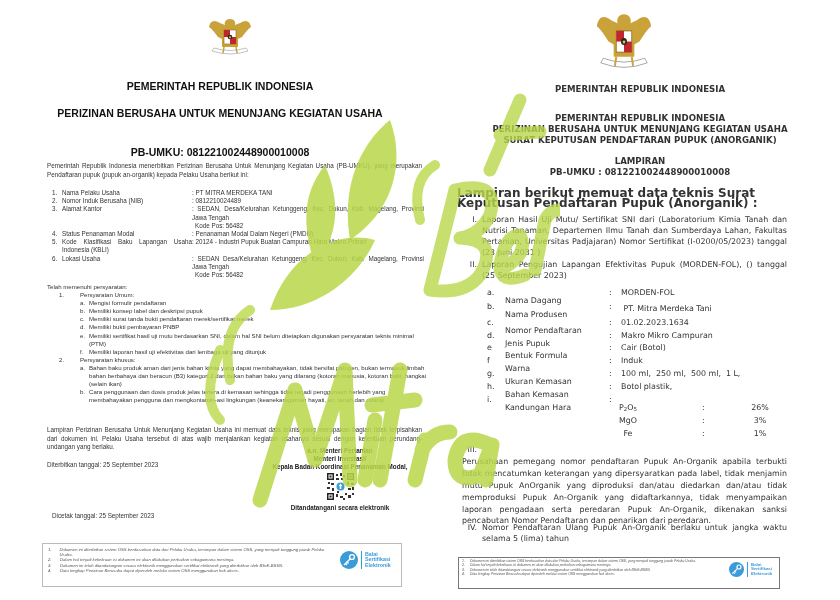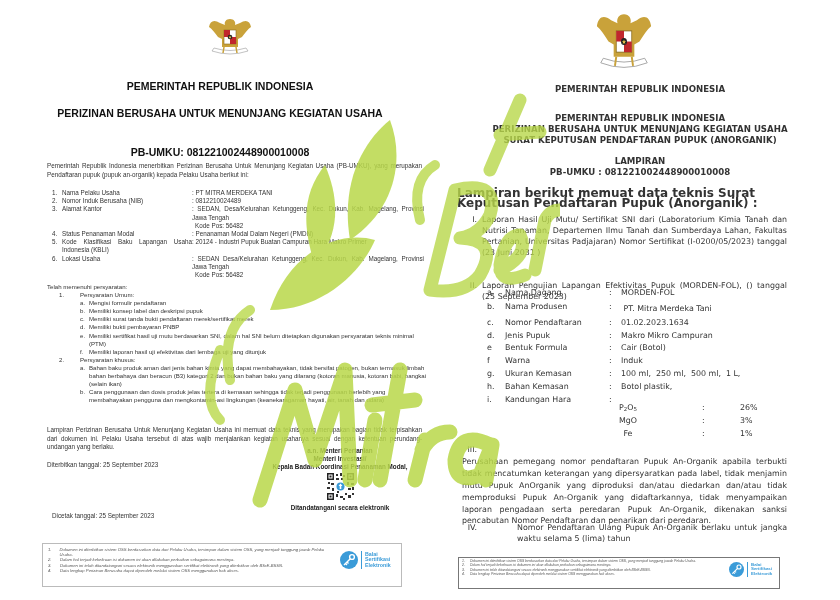--- a/index.html
+++ b/index.html
@@ -45,26 +45,26 @@
   .bsre .txt { color: #3a9bd8; font-weight: bold; line-height: 1.05; }
 
   
   .rp-title { position: absolute; left: 0; width: 400px; text-align: center; font-family: "DejaVu Sans", sans-serif; font-weight: bold; font-size: 8.6px; color: #333; line-height: 11.3px; }
   .rp-intro { position: absolute; left: 17px; top: 188px; width: 330px; font-family: "DejaVu Sans", sans-serif; font-weight: bold; font-size: 12px; line-height: 10px; color: #333; }
   .rp-item { position: absolute; left: 22px; width: 325px; display: flex; font-family: "DejaVu Sans", sans-serif; font-size: 7.9px; line-height: 11.1px; color: #333; }
   .rp-item .roman { width: 20px; text-align: right; padding-right: 5px; flex: none; }
   .rp-item .t { flex: 1; text-align: justify; }
   .rp-sub { position: absolute; left: 47px; width: 310px; display: flex; font-family: "DejaVu Sans", sans-serif; font-size: 7.9px; color: #333; }
   .rp-sub .l { width: 18px; }
-  .rp-sub .k { width: 104px; }
+  .rp-sub .k { width: 104px; margin-top: 8px; }
   .rp-sub .c { width: 12px; }
   .rp-nut { position: absolute; left: 0; width: 400px; font-family: "DejaVu Sans", sans-serif; font-size: 7.9px; color: #333; }
   .rp-nut .nm { position: absolute; left: 168px; width: 40px; text-align: center; }
   .rp-nut .cl { position: absolute; left: 262px; }
-  .rp-nut .pv { position: absolute; left: 300px; width: 40px; text-align: left; }
+  .rp-nut .pv { position: absolute; left: 300px; width: 40px; text-align: center; }
   sub { font-size: 5.5px; vertical-align: -1px; }
 
   
   .watermark { position: absolute; left: 200px; top: 60px; width: 360px; height: 470px; pointer-events: none; }
 </style>
 </head>
 <body>
 
 <div class="page" id="left-page">
 
@@ -275,21 +275,21 @@
   <div class="rp-title" style="top:135px;">SURAT KEPUTUSAN PENDAFTARAN PUPUK (ANORGANIK)</div>
   <div class="rp-title" style="top:156px;">LAMPIRAN</div>
   <div class="rp-title" style="top:167px;">PB-UMKU : 081221002448900010008</div>
 
   <div class="rp-intro">Lampiran berikut memuat data teknis Surat Keputusan Pendaftaran Pupuk (Anorganik) :</div>
 
   <div class="rp-item" style="top:214px;">
     <span class="roman">I.</span>
     <span class="t">Laporan Hasil Uji Mutu/ Sertifikat SNI dari (Laboratorium Kimia Tanah dan Nutrisi Tanaman, Departemen Ilmu Tanah dan Sumberdaya Lahan, Fakultas Pertanian, Universitas Padjajaran) Nomor Sertifikat (I-0200/05/2023) tanggal (23 Juni 2031 )</span>
   </div>
-  <div class="rp-item" style="top:280px;">
+  <div class="rp-item" style="top:259px;">
     <span class="roman">II.</span>
     <span class="t">Laporan Pengujian Lapangan Efektivitas Pupuk (MORDEN-FOL), () tanggal (25 September 2023)</span>
   </div>
 
   <div class="rp-sub" style="top:288px;">
       <span class="l">a.</span>
       <span class="k">Nama Dagang</span>
       <span class="c">:</span>
       <span>MORDEN-FOL</span>
     </div>
@@ -355,21 +355,21 @@
   <div class="rp-nut" style="top:429px;">
     <span class="nm">Fe</span>
     <span class="cl">:</span>
     <span class="pv">1%</span>
   </div>
 
   <div class="rp-item" style="top:444px; line-height:11.9px;flex-direction:column;">
     <span class="roman">III.</span>
     <span class="t">Perusahaan pemegang nomor pendaftaran Pupuk An-Organik apabila terbukti tidak mencatumkan keterangan yang dipersyaratkan pada label, tidak menjamin mutu Pupuk AnOrganik yang diproduksi dan/atau diedarkan dan/atau tidak memproduksi Pupuk An-Organik yang didaftarkannya, tidak menyampaikan laporan pengadaan serta peredaran Pupuk An-Organik, dikenakan sanksi pencabutan Nomor Pendaftaran dan penarikan dari peredaran.</span>
   </div>
-  <div class="rp-item" style="top:522px;gap:35px;">
+  <div class="rp-item" style="top:522px;">
     <span class="roman">IV.</span>
     <span class="t">Nomor Pendaftaran Ulang Pupuk An-Organik berlaku untuk jangka waktu selama 5 (lima) tahun</span>
   </div>
 
   <div class="footer-box" style="left:18px; top:557px; width:322px; height:32px; border-color:#777;"></div>
   <div class="footer-notes" style="left:22px; top:559px; width:265px; font-size:3.4px; line-height:4.3px;">
     <div class="fn">
         <span class="n" style="width:8px">1.</span>
         <span>Dokumen ini diterbitkan sistem OSS berdasarkan data dari Pelaku Usaha, tersimpan dalam sistem OSS, yang menjadi tanggung jawab Pelaku Usaha.</span>
       </div>

